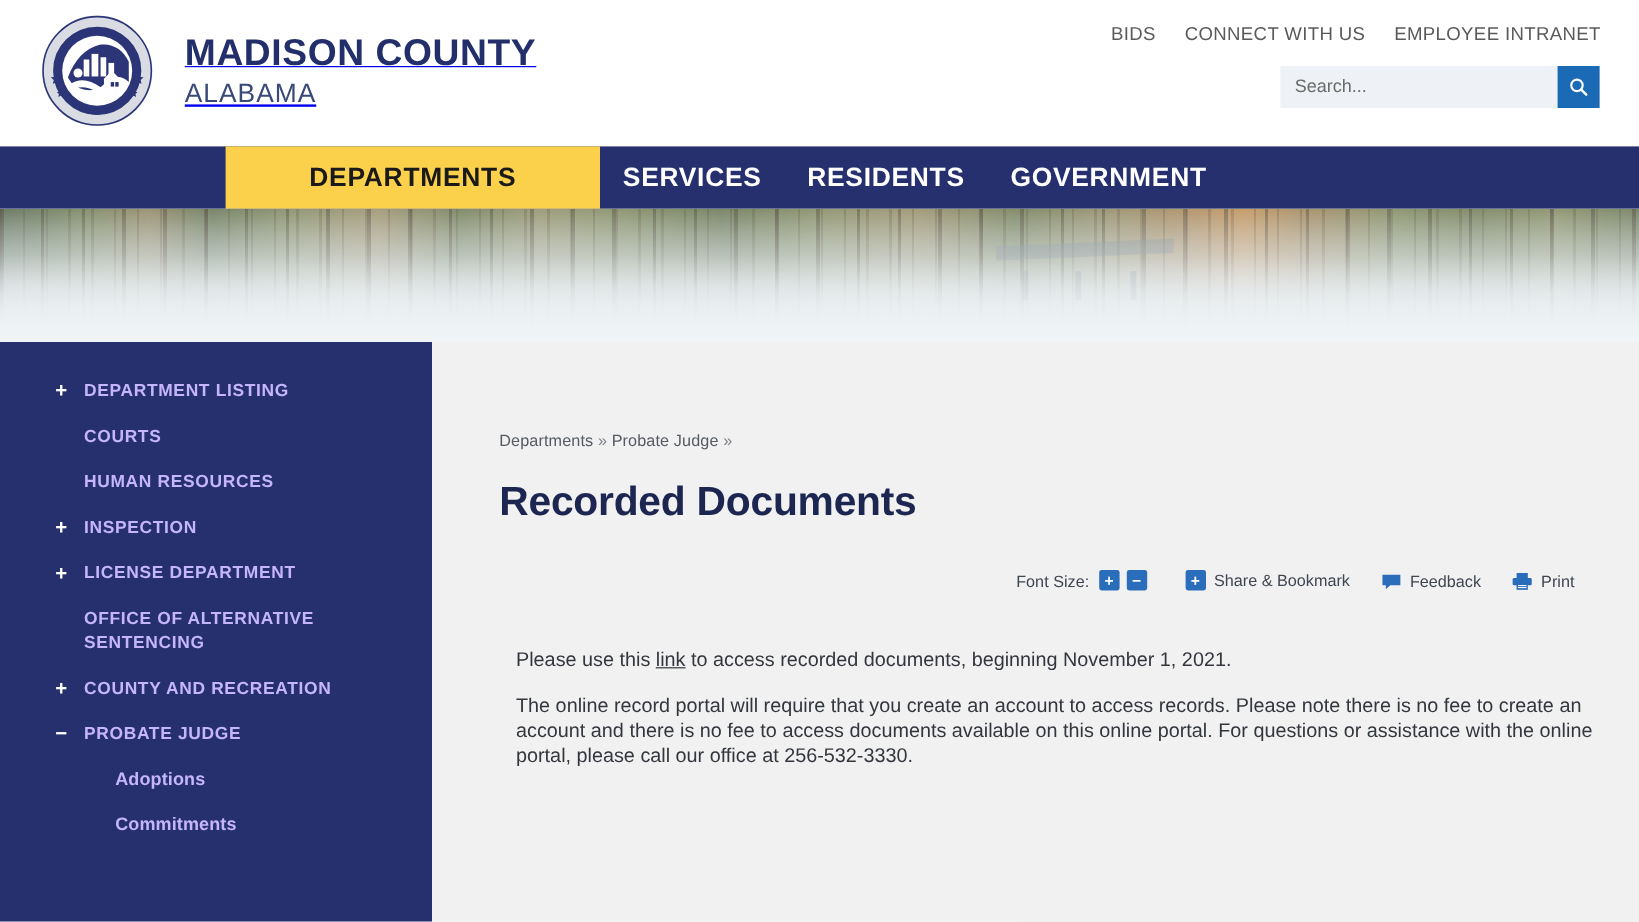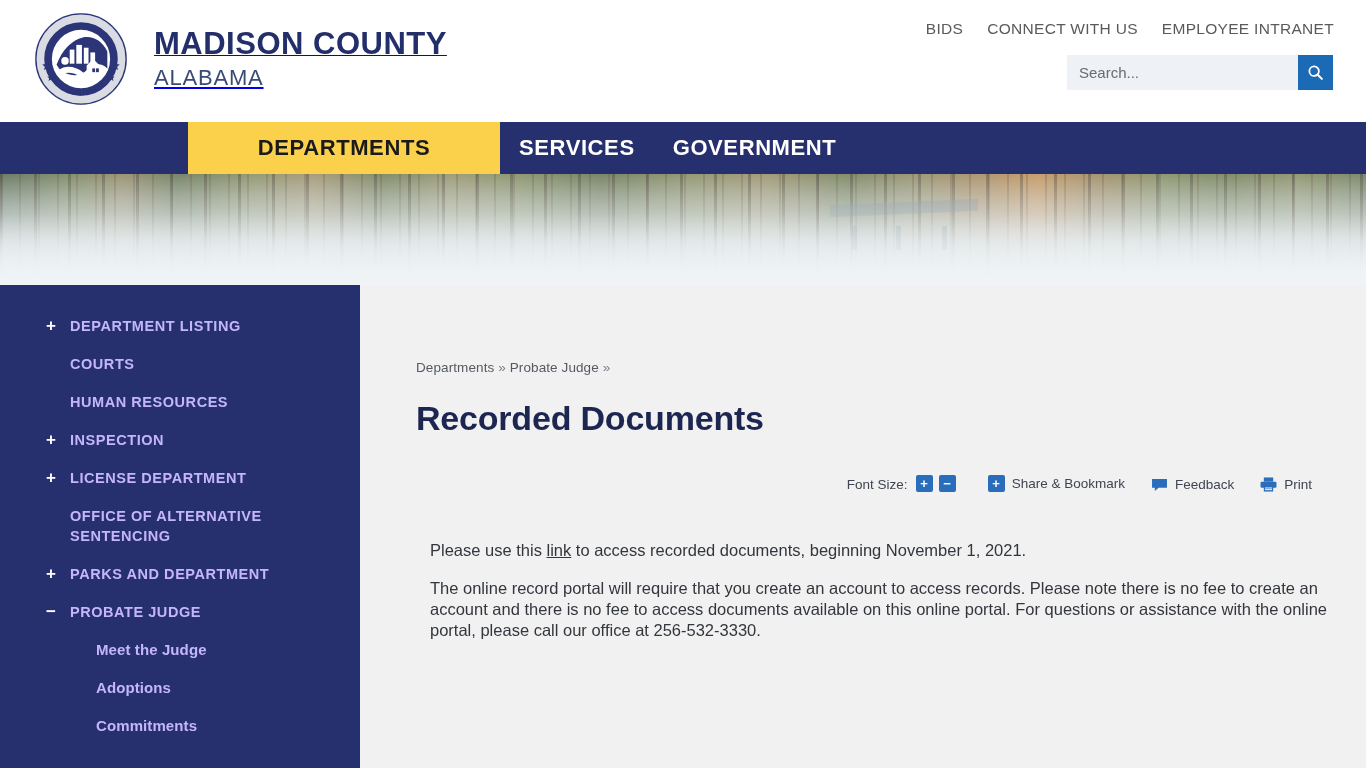--- a/index.html
+++ b/index.html
@@ -356,20 +356,21 @@
         <line x1="12.6" y1="12.6" x2="17.5" y2="17.5" stroke="#ffffff" stroke-width="2.4" stroke-linecap="round"></line>
       </svg>
     </button>
   </div>
 </div>
 
 <nav class="mainnav">
   <div class="navspacer"></div>
   <a href="#" class="active">DEPARTMENTS</a>
   <a href="#">SERVICES</a>
+  <a href="#">RESIDENTS</a>
   <a href="#">GOVERNMENT</a>
 </nav>
 
 <div class="banner">
   <div class="sky"></div>
   <div class="trees"></div>
   <div class="barn">
     <div class="roof"></div>
     <div class="post" style="left:22px"></div>
     <div class="post" style="left:66px"></div>
@@ -400,28 +401,25 @@
     <a href="#" class="side-item">
       <span class="plus">+</span>
       <span class="lbl">LICENSE DEPARTMENT</span>
     </a>
     <a href="#" class="side-item">
       <span class="plus"></span>
       <span class="lbl">OFFICE OF ALTERNATIVE SENTENCING</span>
     </a>
     <a href="#" class="side-item">
       <span class="plus">+</span>
-      <span class="lbl">PARKS AND DEPARTMENT</span>
+      <span class="lbl">COUNTY AND RECREATION</span>
     </a>
     <a href="#" class="side-item">
       <span class="plus">−</span>
       <span class="lbl">PROBATE JUDGE</span>
-    </a>
-    <a href="#" class="side-item sub">
-      <span class="lbl">Meet the Judge</span>
     </a>
     <a href="#" class="side-item sub">
       <span class="lbl">Adoptions</span>
     </a>
     <a href="#" class="side-item sub">
       <span class="lbl">Commitments</span>
     </a>
   </aside>
 
   <main class="content">

